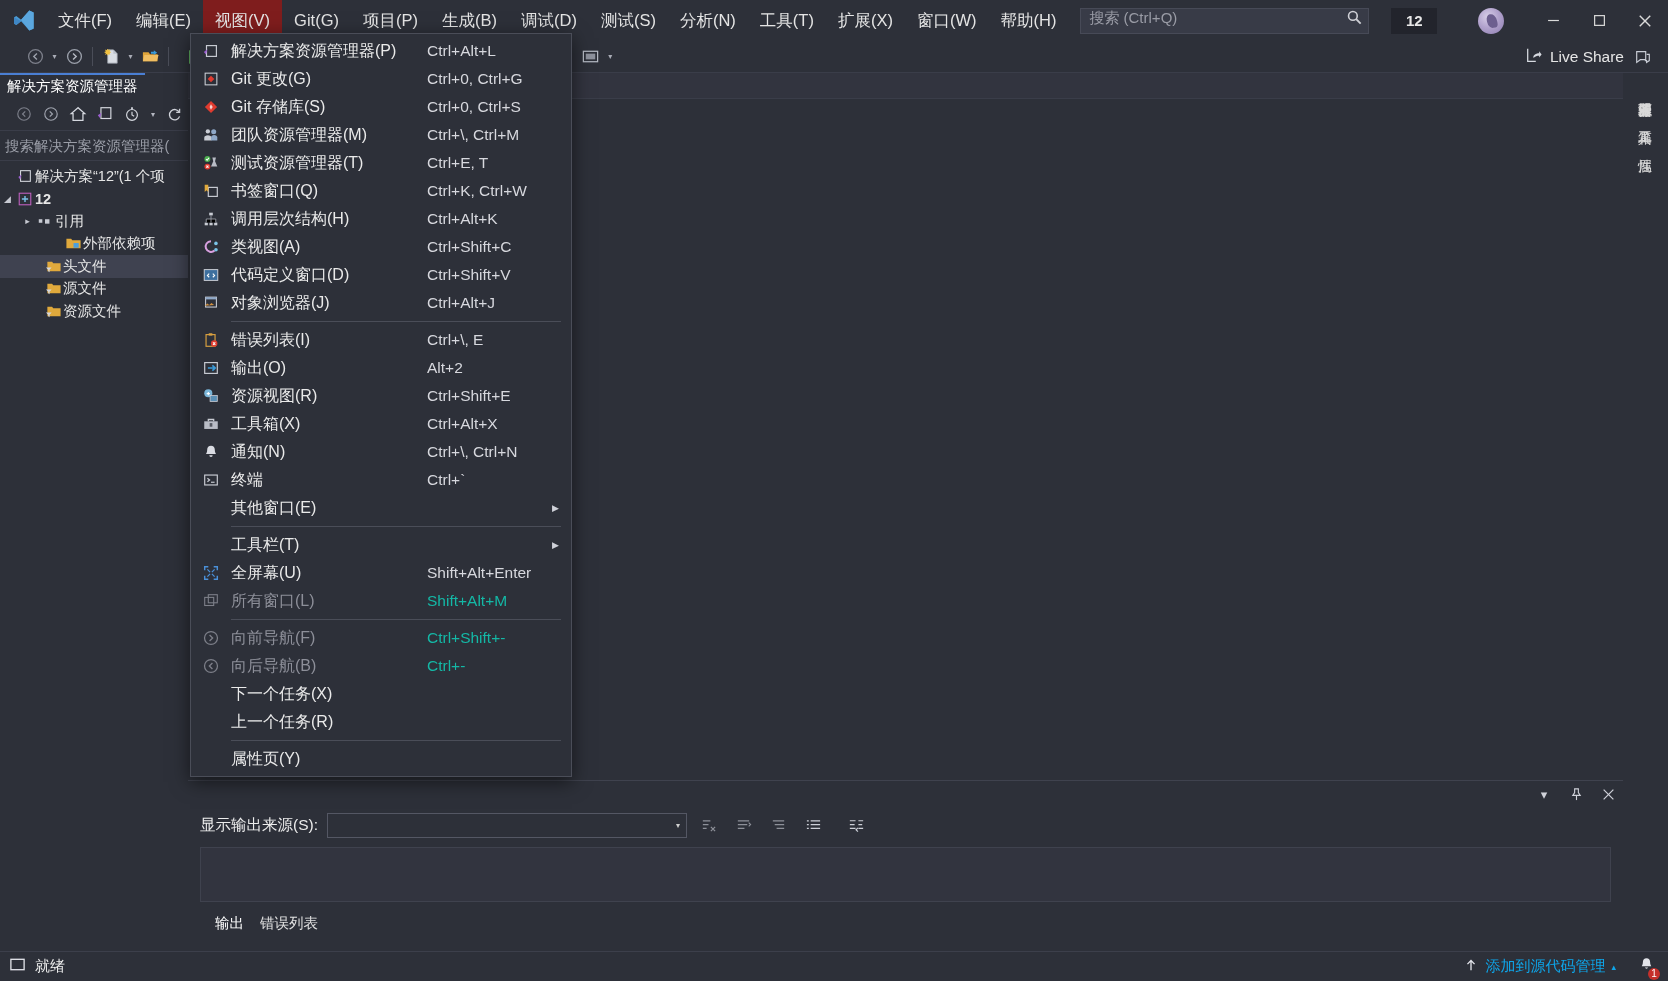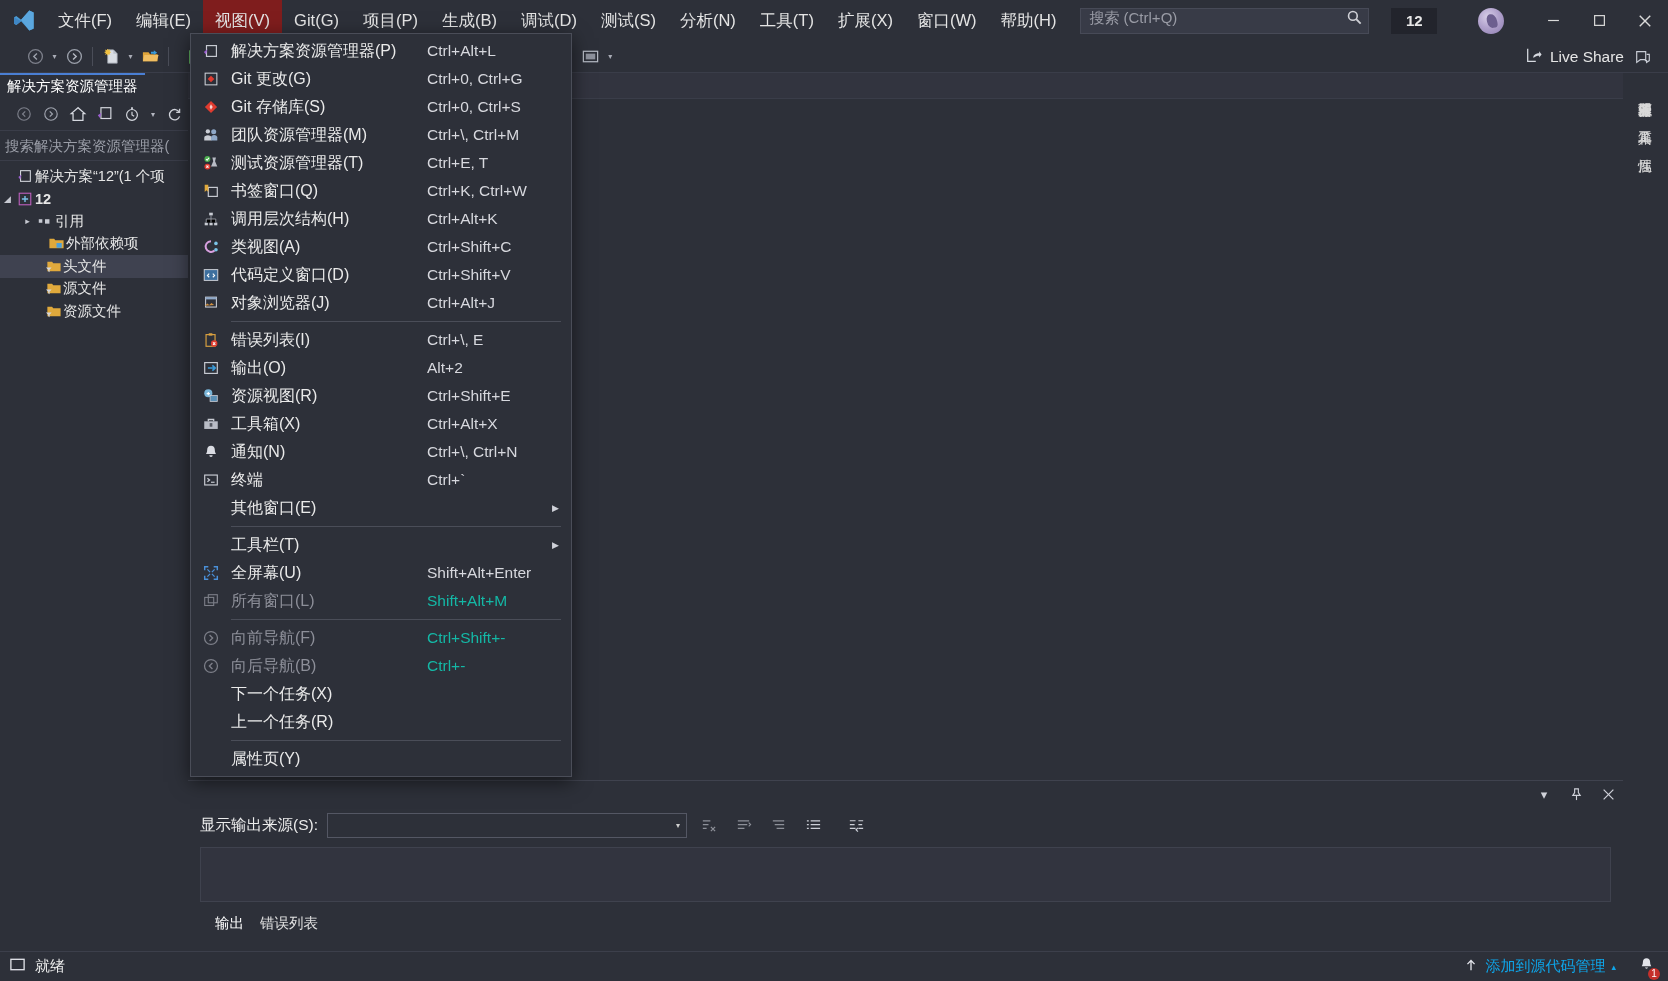--- a/index.html
+++ b/index.html
@@ -420,21 +420,21 @@
         <span class="tw">▸</span>
         <span class="tico">
           <svg width="16" height="16" viewBox="0 0 18 18">
               <rect x="2" y="7" width="4" height="4" fill="#c7cad2"></rect>
               <rect x="9" y="7" width="5" height="5" fill="#c7cad2"></rect>
             </svg>
         </span>
         <span>引用</span>
       </div>
 
-      <div class="tnode" style="padding-left:46px">
+      <div class="tnode" style="padding-left:63px">
         <span class="tico">
           <svg width="17" height="17" viewBox="0 0 18 18">
               <path d="M1.5 4h5l1.2 1.6H16.5V14h-15z" fill="#e0a93c"></path>
               <rect x="9" y="8.5" width="5.5" height="5" fill="#4aa0de"></rect>
             </svg>
         </span>
         <span>外部依赖项</span>
       </div>
 
       <div class="tnode selected" style="padding-left:43px">

